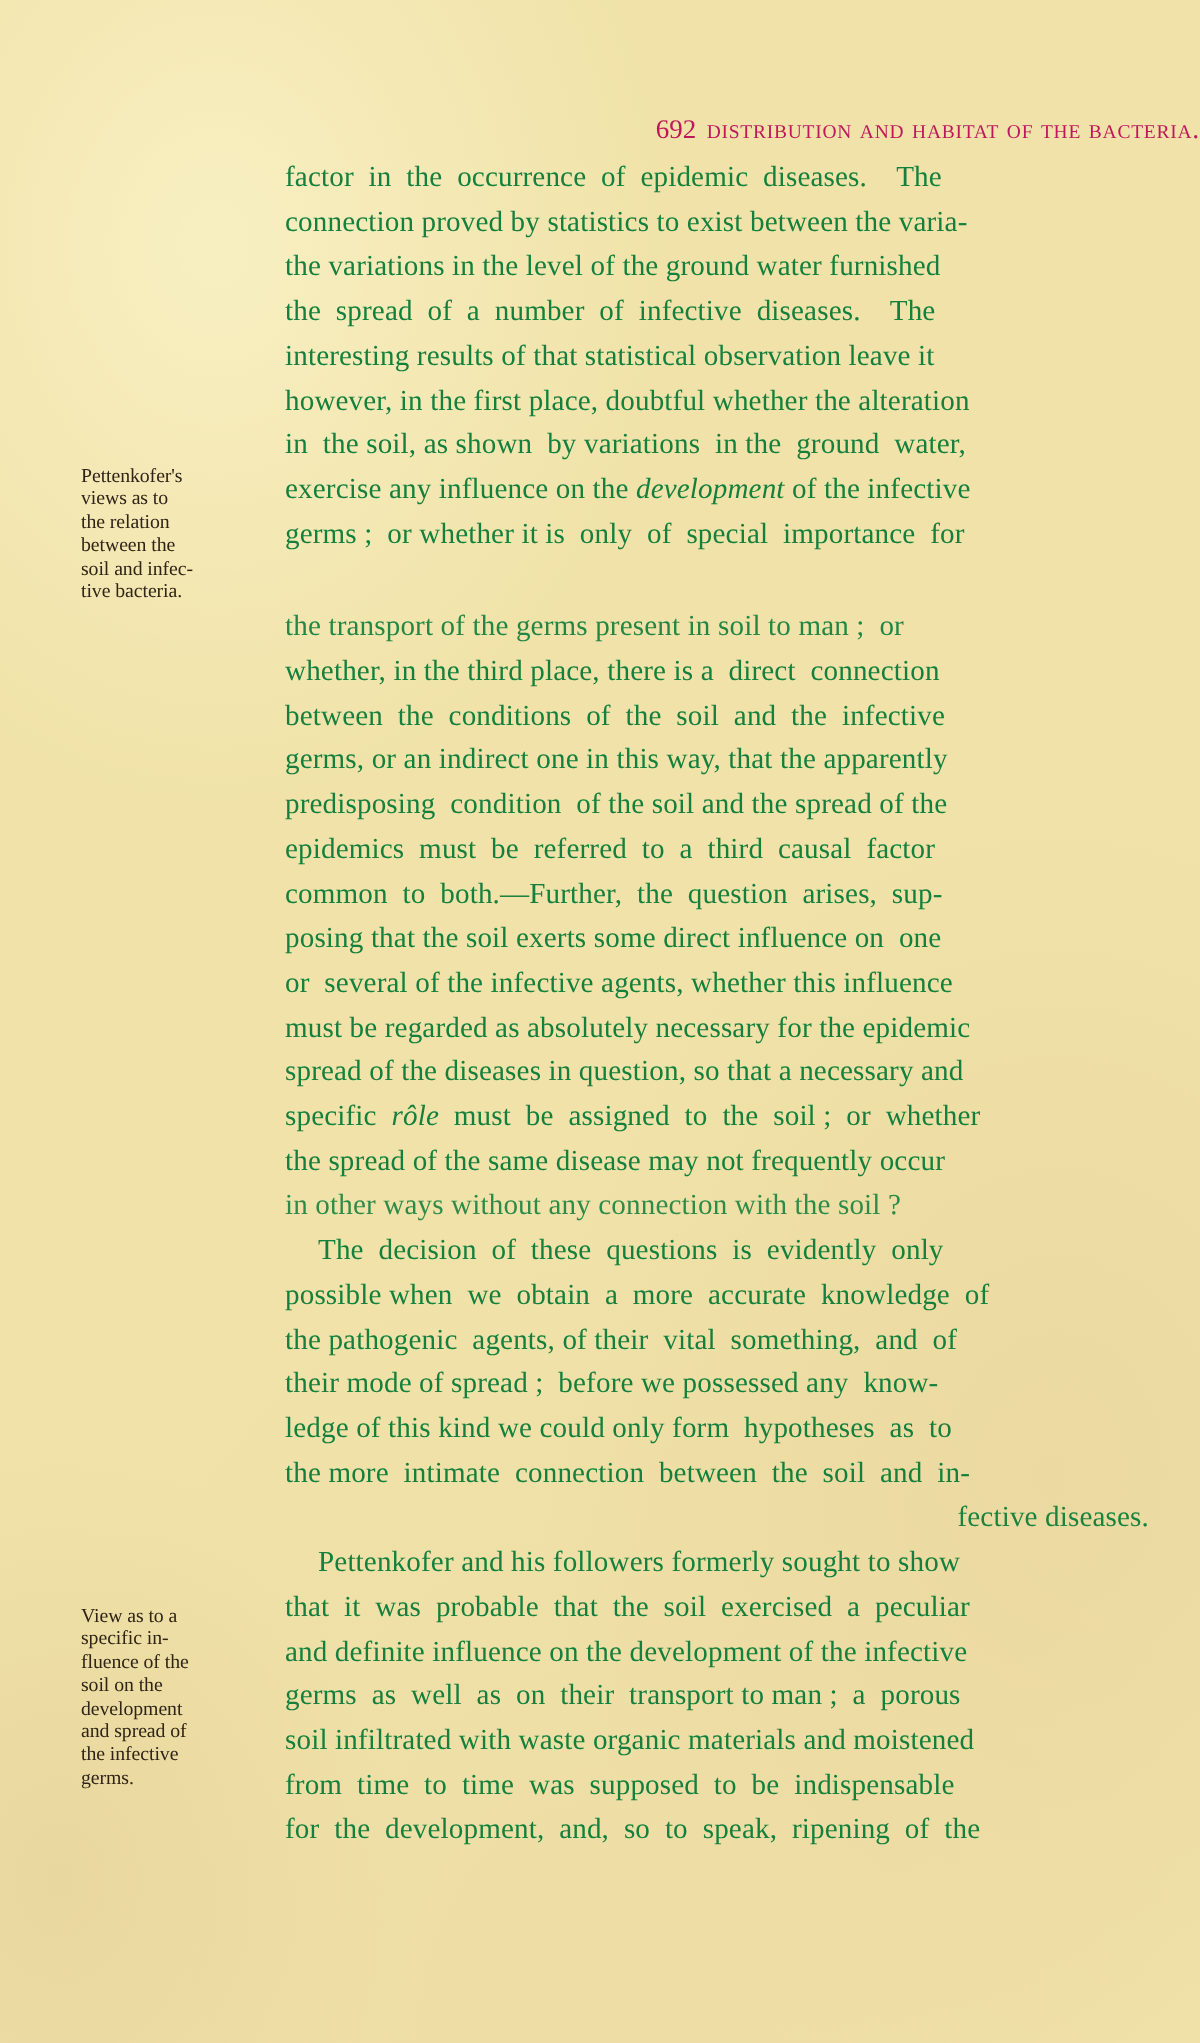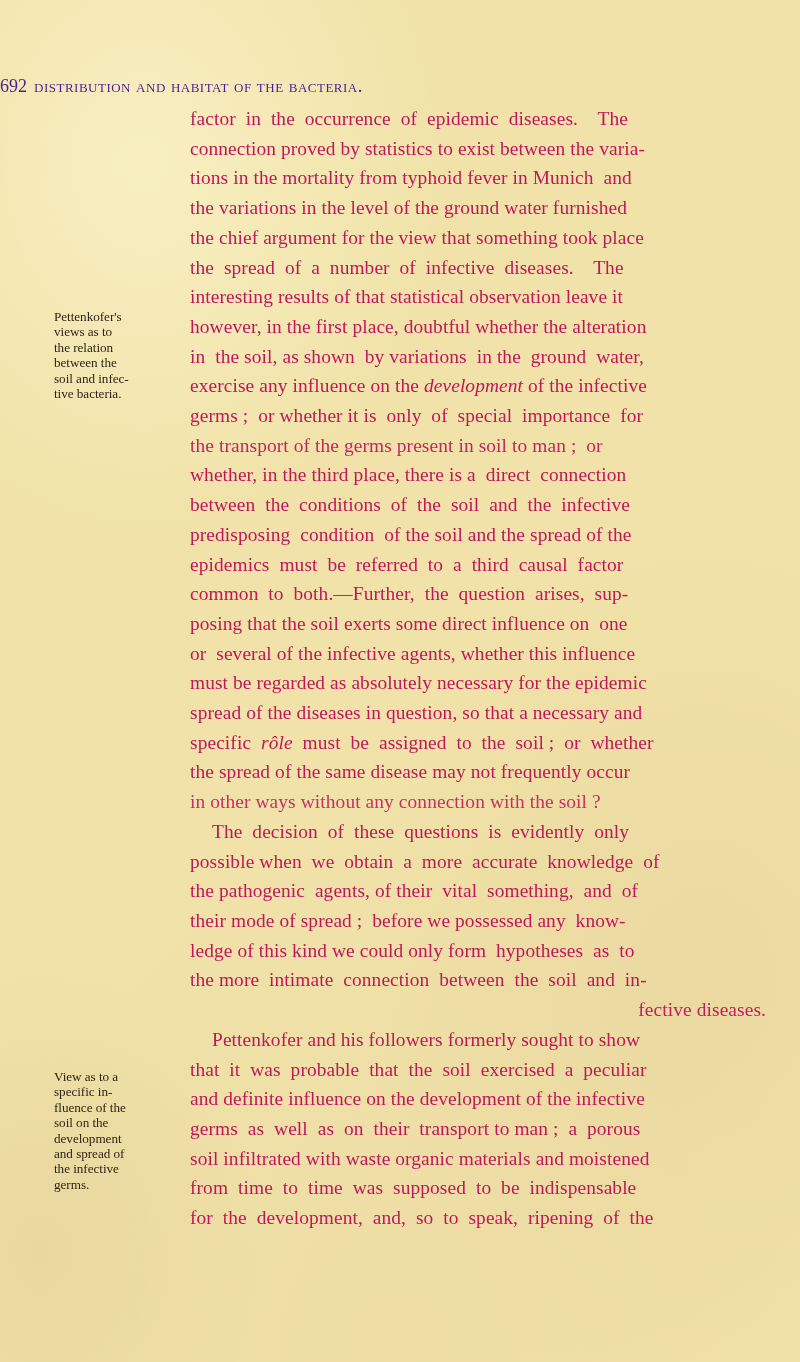--- a/index.html
+++ b/index.html
@@ -30,24 +30,24 @@
     position: absolute;
     inset: 0;
   }
 
   
   .running-head {
     position: absolute;
     left: 0;
     right: 0;
     top: 76px;
-    text-align: left;
+    text-align: right;
     font-size: 16.5px;
     letter-spacing: 0.35px;
-    color: #4c1d95;
+    color: #be185d;
   }
   .running-head .folio {
     font-size: 18px;
     margin-right: 7px;
     letter-spacing: 0;
   }
   .running-head .head-title {
     font-variant: small-caps;
     text-transform: lowercase;
     font-size: 18.5px;
@@ -77,28 +77,28 @@
   
   .body-col {
     position: absolute;
     left: 190px;
     top: 104px;
     width: 576px;
   }
   .body-line {
     font-size: 19.4px;
     line-height: 29.7px;
-    color: #be185d;
+    color: #15803d;
     white-space: pre;
     letter-spacing: 0.1px;
   }
   .body-line em {
     font-style: italic;
   }
-  .ink-fade-1 { opacity: 0.93; }
+  .ink-fade-1 { opacity: 0.93; margin-top: 32px; }
   .ink-fade-2 { opacity: 0.88; }
   .ink-fade-3 { opacity: 0.97; text-align: right; }
 </style>
 </head>
 <body>
 
 <div class="paper-texture"></div>
 
 <div class="page">
 
@@ -123,32 +123,31 @@
         <div>development</div>
         <div>and spread of</div>
         <div>the infective</div>
         <div>germs.</div>
       </div>
   </div>
 
   <div class="body-col">
       <div class="body-line"><span>factor  in  the  occurrence  of  epidemic  diseases.    The</span></div>
       <div class="body-line"><span>connection proved by statistics to exist between the varia-</span></div>
-      <div class="body-line"><span>tions in the mortality from typhoid fever in Munich  and</span></div>
       <div class="body-line"><span>the variations in the level of the ground water furnished</span></div>
-      <div class="body-line"><span>the chief argument for the view that something took place</span></div>
       <div class="body-line"><span>the  spread  of  a  number  of  infective  diseases.    The</span></div>
       <div class="body-line"><span>interesting results of that statistical observation leave it</span></div>
       <div class="body-line"><span>however, in the first place, doubtful whether the alteration</span></div>
       <div class="body-line"><span>in  the soil, as shown  by variations  in the  ground  water,</span></div>
       <div class="body-line"><span>exercise any influence on the </span><em>development</em><span> of the infective</span></div>
       <div class="body-line"><span>germs ;  or whether it is  only  of  special  importance  for</span></div>
       <div class="body-line ink-fade-1"><span>the transport of the germs present in soil to man ;  or</span></div>
       <div class="body-line"><span>whether, in the third place, there is a  direct  connection</span></div>
       <div class="body-line"><span>between  the  conditions  of  the  soil  and  the  infective</span></div>
+      <div class="body-line"><span>germs, or an indirect one in this way, that the apparently</span></div>
       <div class="body-line"><span>predisposing  condition  of the soil and the spread of the</span></div>
       <div class="body-line"><span>epidemics  must  be  referred  to  a  third  causal  factor</span></div>
       <div class="body-line"><span>common  to  both.—Further,  the  question  arises,  sup-</span></div>
       <div class="body-line"><span>posing that the soil exerts some direct influence on  one</span></div>
       <div class="body-line"><span>or  several of the infective agents, whether this influence</span></div>
       <div class="body-line"><span>must be regarded as absolutely necessary for the epidemic</span></div>
       <div class="body-line"><span>spread of the diseases in question, so that a necessary and</span></div>
       <div class="body-line"><span>specific  </span><em>rôle</em><span>  must  be  assigned  to  the  soil ;  or  whether</span></div>
       <div class="body-line"><span>the spread of the same disease may not frequently occur</span></div>
       <div class="body-line ink-fade-2"><span>in other ways without any connection with the soil ?</span></div>

